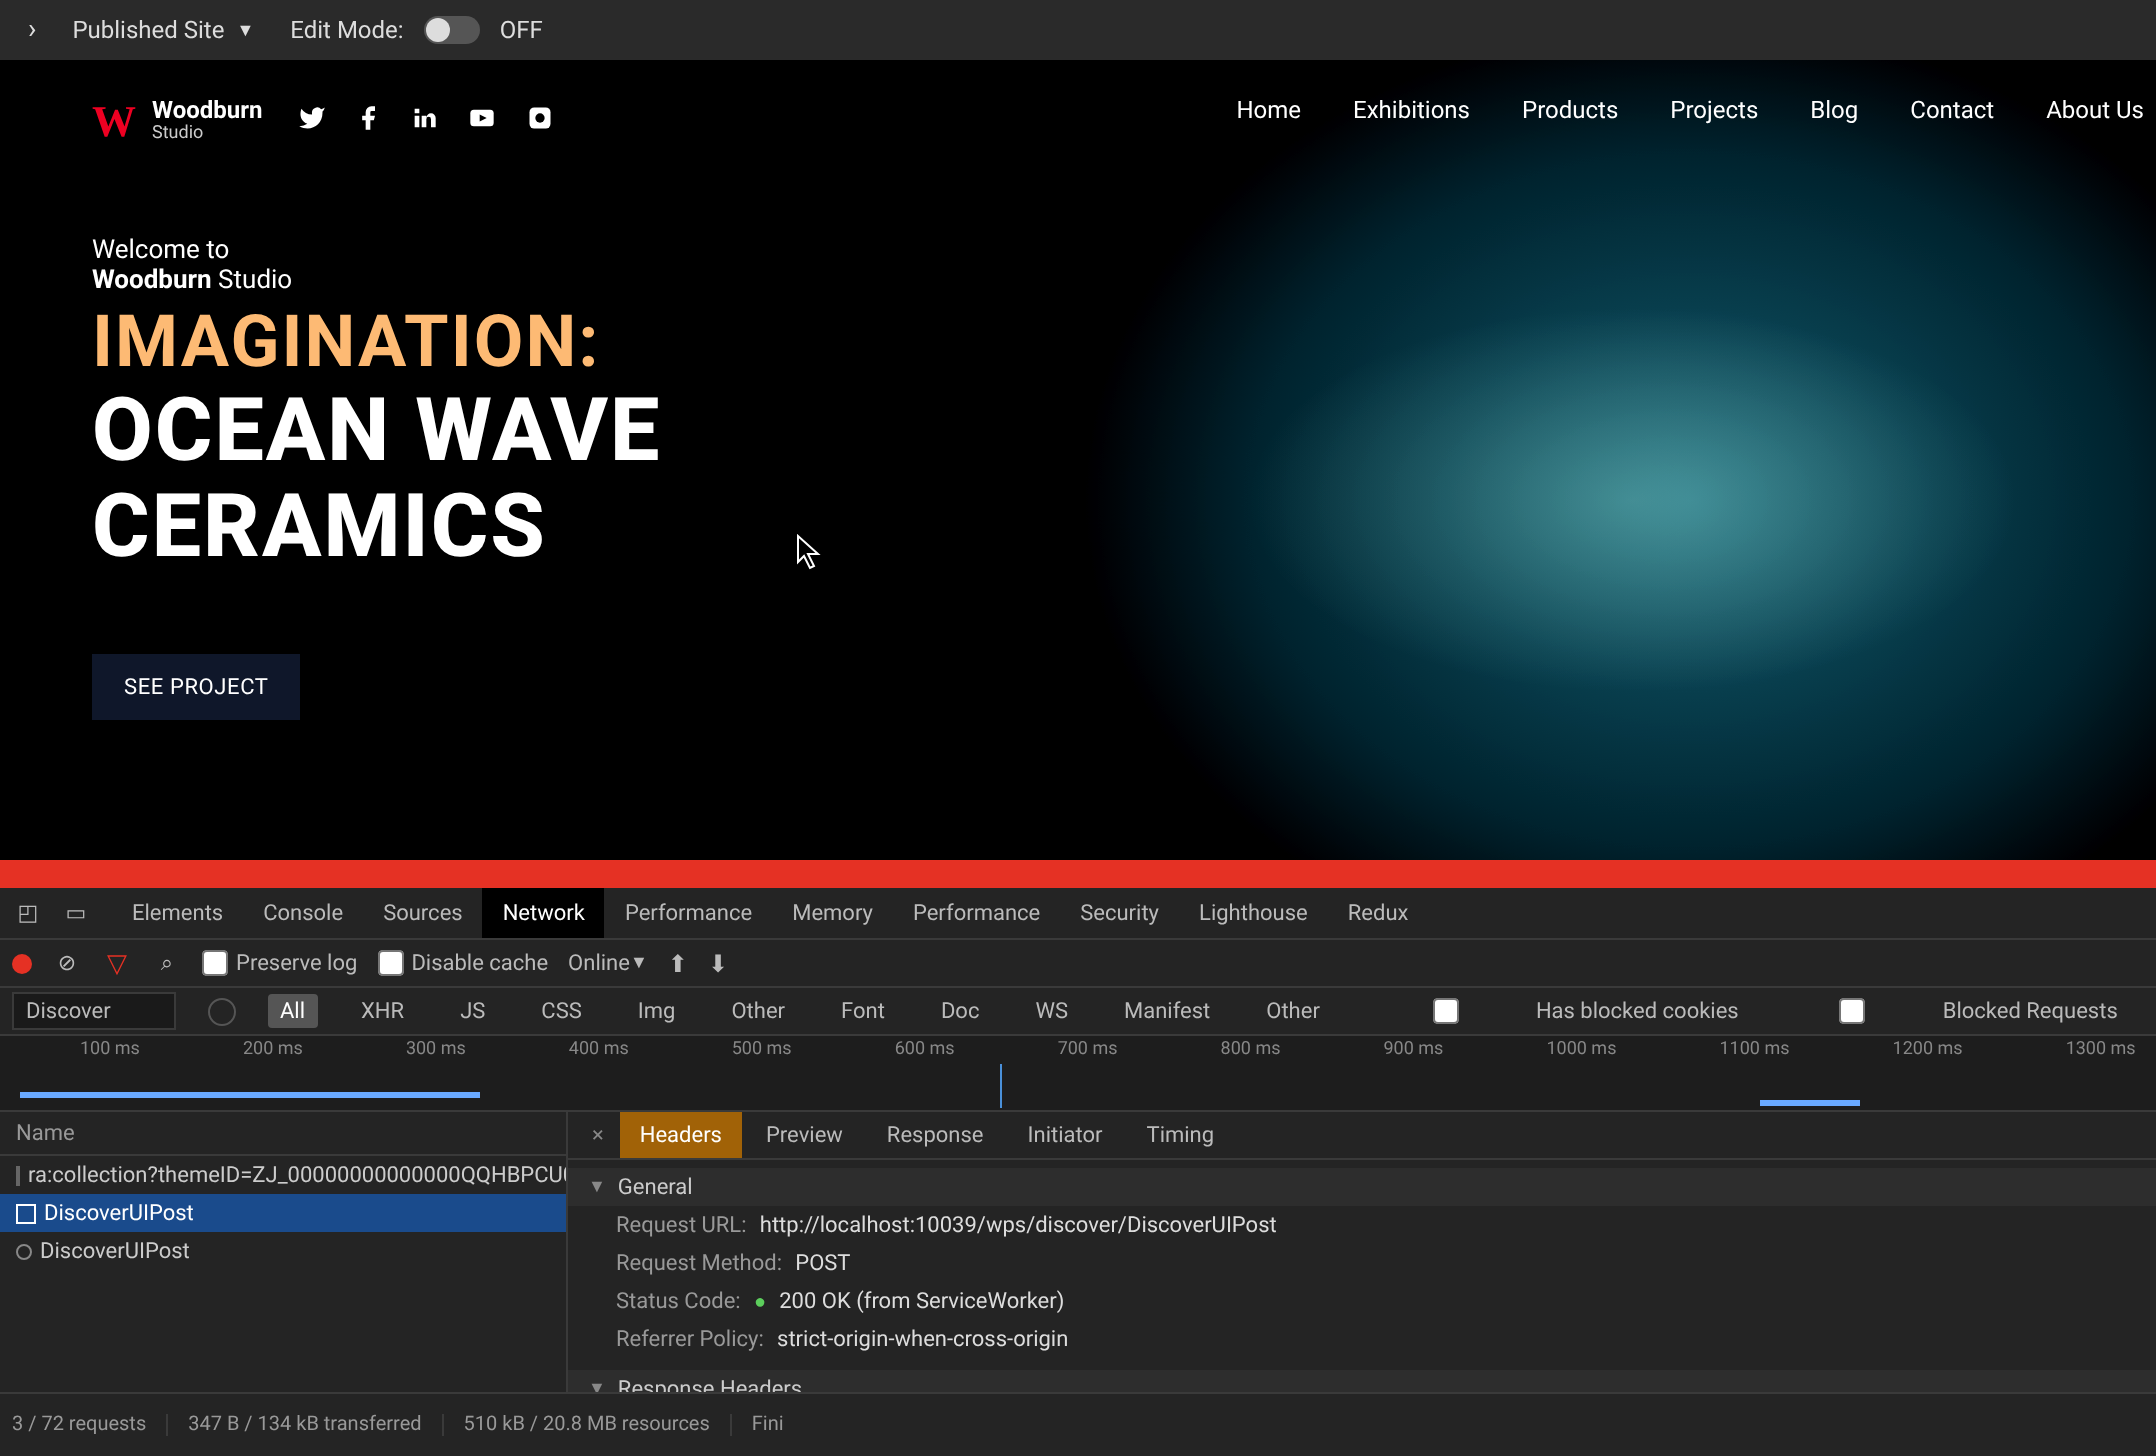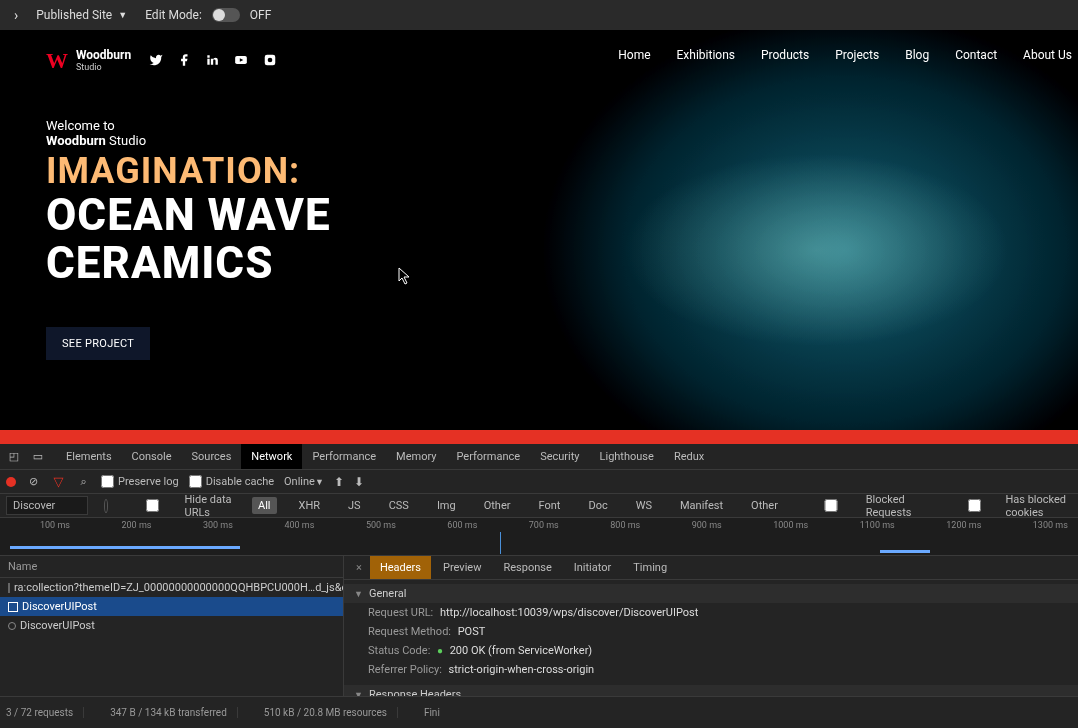--- a/index.html
+++ b/index.html
@@ -67,29 +67,29 @@
 .ftype { padding:2px 6px; border-radius:2px; cursor:pointer; font-size:11px;}
 .ftype.active { background:#555; color:#fff;}
 
 .timeline { height:38px; border-bottom:1px solid #3a3a3a; position:relative; background:#1d1d1d;}
 .tl-ticks { display:flex; justify-content:space-between; padding:2px 10px 0 40px; font-size:9px; color:#888;text-align:right;}
 .tl-body { position:absolute; top:14px; left:0; right:0; height:22px;}
 .tl-bar { position:absolute; background:#6aa9ff; height:3px; top:14px;}
 .tl-marker { position:absolute; width:1px; background:#4a90d9; top:0; bottom:0;}
 
 .dtbody { flex:1; display:flex; min-height:0;}
-.reqpanel { width:344px; border-right:1px solid #3a3a3a; display:flex; flex-direction:column;}
+.reqpanel { width:284px; border-right:1px solid #3a3a3a; display:flex; flex-direction:column;}
 .reqhead { padding:4px 8px; color:#999; border-bottom:1px solid #3a3a3a;}
 .reqlist { flex:1; overflow:hidden;}
 .reqrow { padding:3px 8px; cursor:pointer; color:#ccc; white-space:nowrap; overflow:hidden; text-overflow:ellipsis; display:flex; align-items:center; gap:4px;}
 .reqrow .rqic { width:10px; height:10px; border:1px solid #666; }
 .reqrow.sel { background:#1a4b8c; color:#fff;}
 .reqrow.sel .rqic{ border-color:#fff;}
 .reqrow .oic { width:8px;height:8px;border:1px solid #888;border-radius:50%;}
-.statusbar { height:32px; border-top:1px solid #3a3a3a; display:flex; align-items:center; font-size:10px; color:#999; padding:0 6px; gap:26px;}
+.statusbar { height:32px; border-top:1px solid #3a3a3a; display:flex; align-items:center; font-size:10px; color:#999; padding:0 6px; gap:10px;}
 .statusbar span { border-right:1px solid #3a3a3a; padding-right:10px;}
 .statusbar span:last-child{border:none;text-align:right;}
 
 .detailpanel { flex:1; display:flex; flex-direction:column;}
 .detailtabs { display:flex; align-items:center; border-bottom:1px solid #3a3a3a; padding:0 6px; gap:2px;}
 .detailtabs .close { padding:4px 6px; cursor:pointer; color:#888;}
 .dtab2 { padding:5px 10px; cursor:pointer;}
 .dtab2.active { background:#a16207; color:#fff;}
 .detailbody { flex:1; overflow:auto; padding:4px 0;}
 .sect { padding:3px 10px; background:#2d2d2d; color:#ccc; display:flex; align-items:center; gap:6px;}
@@ -207,42 +207,38 @@
       <span>Online</span>
       <span class="tri">▼</span>
     </div>
     <span class="upld">⬆</span>
     <span class="upld">⬇</span>
   </div>
 
   <div class="filterrow">
     <input value="Discover" style="">
     <div class="invert"></div>
-    <label class="cb">
-        <input type="checkbox" style="">
-        <span>Hide data URLs</span>
-      </label>
     <span class="ftype active">All</span>
     <span class="ftype">XHR</span>
     <span class="ftype">JS</span>
     <span class="ftype">CSS</span>
     <span class="ftype">Img</span>
     <span class="ftype">Other</span>
     <span class="ftype">Font</span>
     <span class="ftype">Doc</span>
     <span class="ftype">WS</span>
     <span class="ftype">Manifest</span>
     <span class="ftype">Other</span>
     <label class="cb">
         <input type="checkbox" style="">
-        <span>Blocked Requests</span>
+        <span>Has blocked cookies</span>
       </label>
     <label class="cb">
         <input type="checkbox" style="">
-        <span>Has blocked cookies</span>
+        <span>Blocked Requests</span>
       </label>
   </div>
 
   <div class="timeline">
     <div class="tl-ticks">
       <span>100 ms</span>
         <span>200 ms</span>
         <span>300 ms</span>
         <span>400 ms</span>
         <span>500 ms</span>

